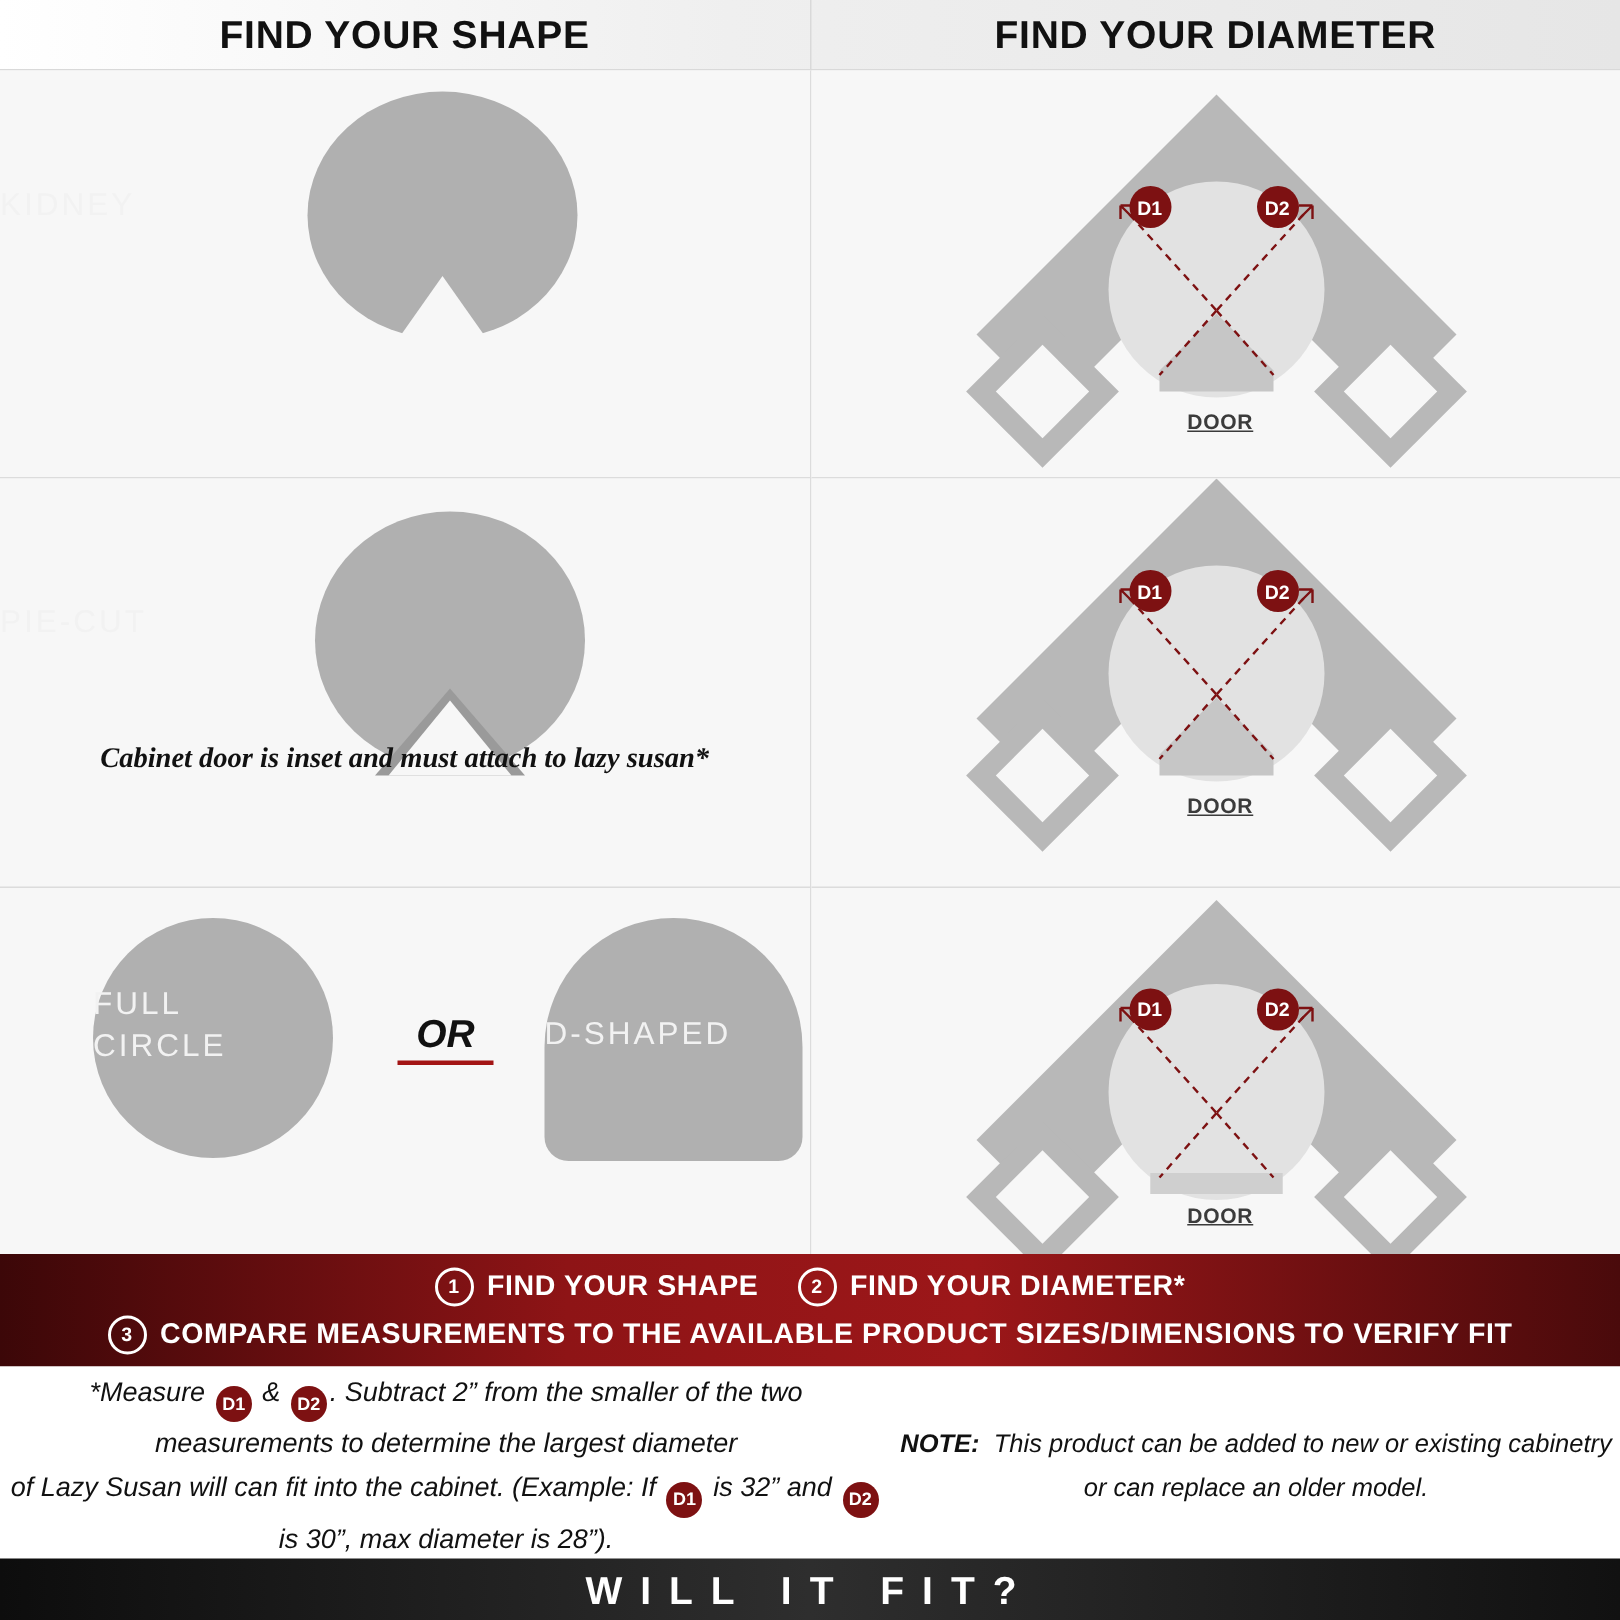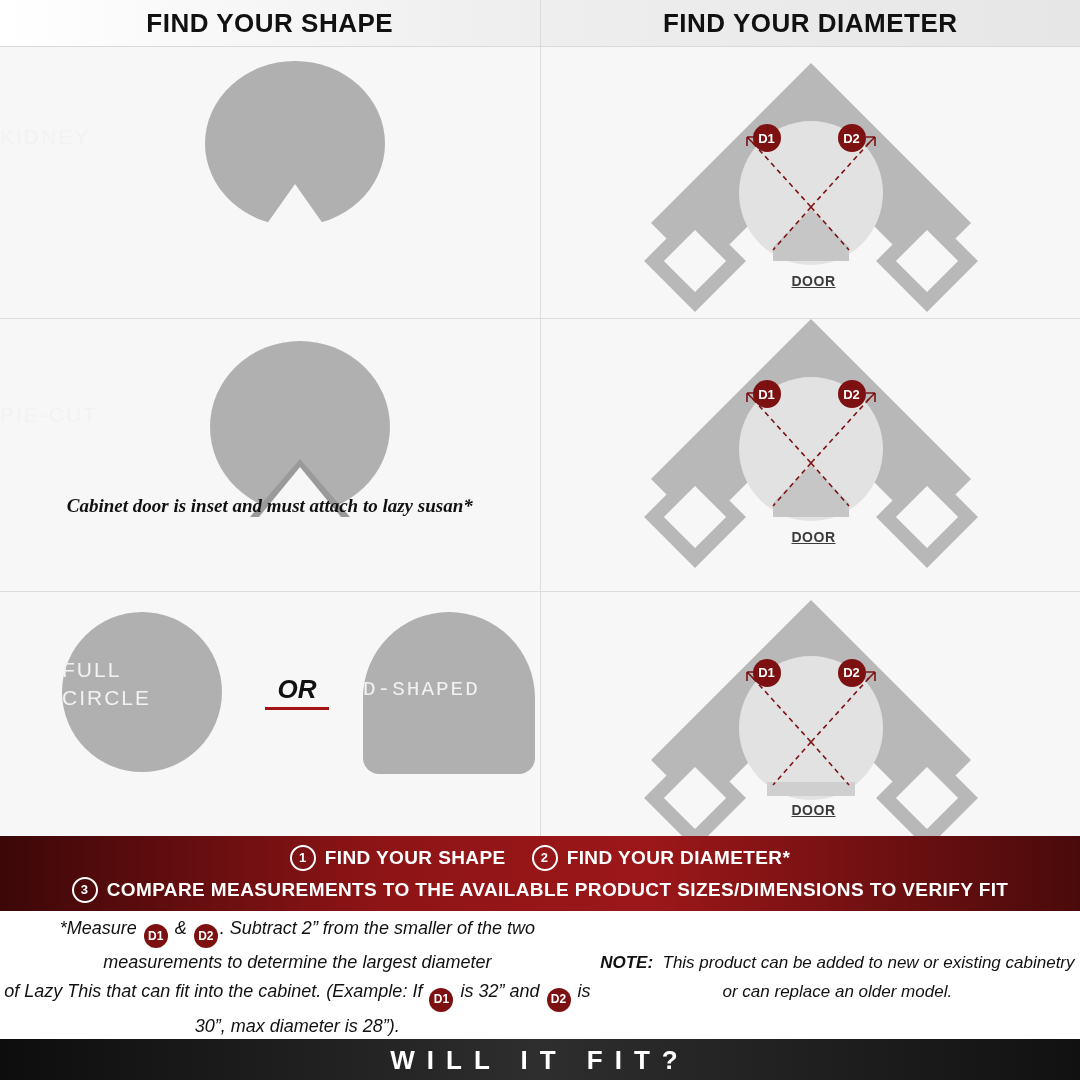--- a/index.html
+++ b/index.html
@@ -195,21 +195,21 @@
             <div class="shape-label" style="position:relative;top:0;">FULL</div>
             <div class="shape-label" style="position:relative;top:4px;">CIRCLE</div>
           </div>
 
           <div class="or">
             <div>OR</div>
             <div class="bar"></div>
           </div>
 
           <div style="position:absolute;left:363px;top:86px;width:172px;text-align:center;">
-            <div class="shape-label" style="position:relative;top:0;font-family:Liberation Mono, monospace;">D-SHAPED</div>
+            <div class="shape-label" style="position:relative;top:0;">D-SHAPED</div>
           </div>
         </div>
       </div>
     </div>
 
     <div class="colwrap">
 
       <div class="cell r1">
         <div class="diagram">
           <svg width="540" height="272" viewBox="0 0 540 272">
@@ -302,21 +302,21 @@
     </div>
   </div>
 
   <div class="notes">
     <div class="note-line">
       <span>*Measure</span>
       <span class="inl">D1</span>
       <span>&amp;</span>
       <span class="inl">D2</span><span>. Subtract 2” from the smaller of the two measurements to determine the largest diameter</span>
       <br>
-      <span>of Lazy This that can fit into the cabinet. (Example: If</span>
+      <span>of Lazy Susan will can fit into the cabinet. (Example: If</span>
       <span class="inl">D1</span>
       <span>is 32” and</span>
       <span class="inl">D2</span>
       <span>is 30”, max diameter is 28”).</span>
     </div>
     <div class="note-line note2">
       <b>NOTE:</b>
       &nbsp;<span>This product can be added to new or existing cabinetry or can replace an older model.</span>
     </div>
   </div>

